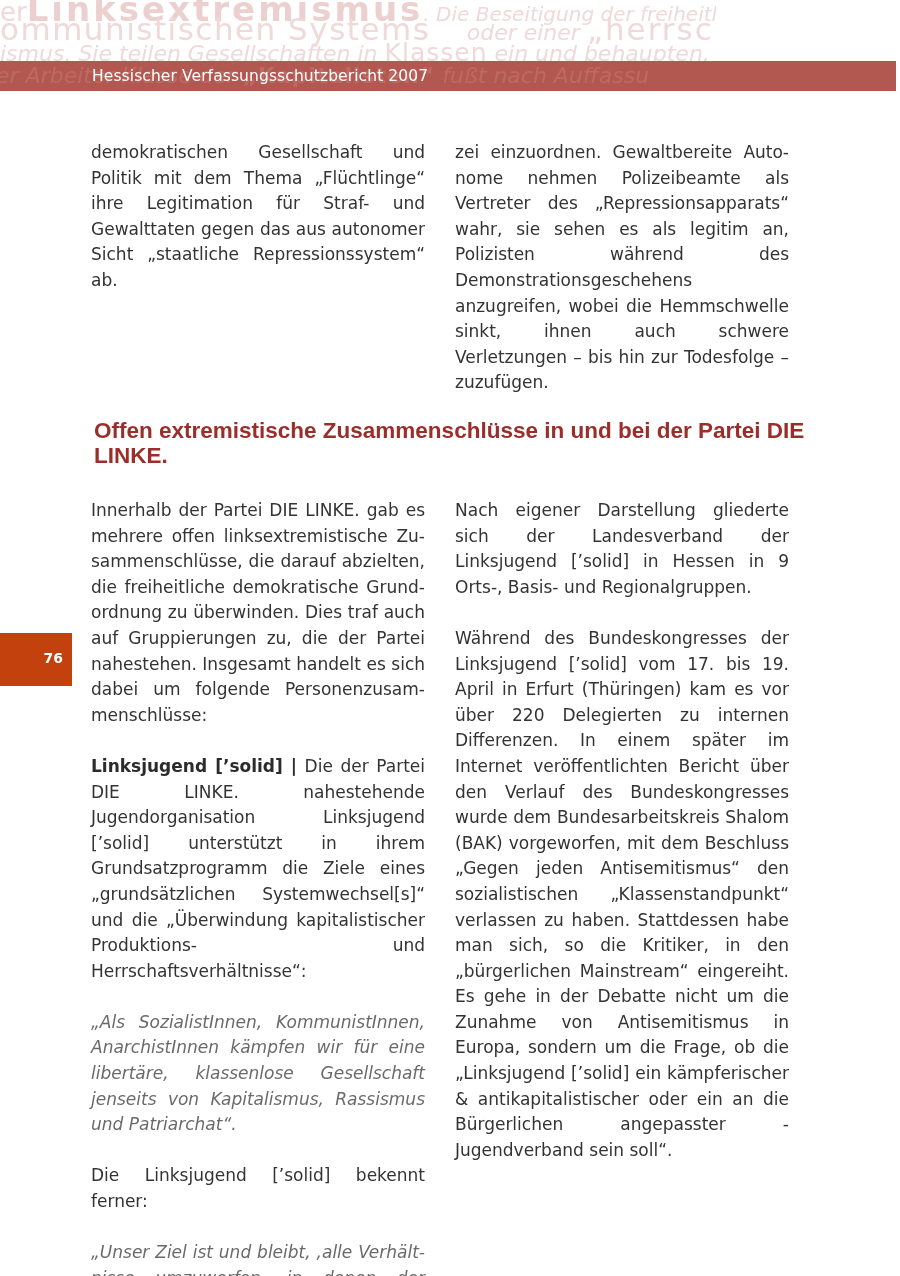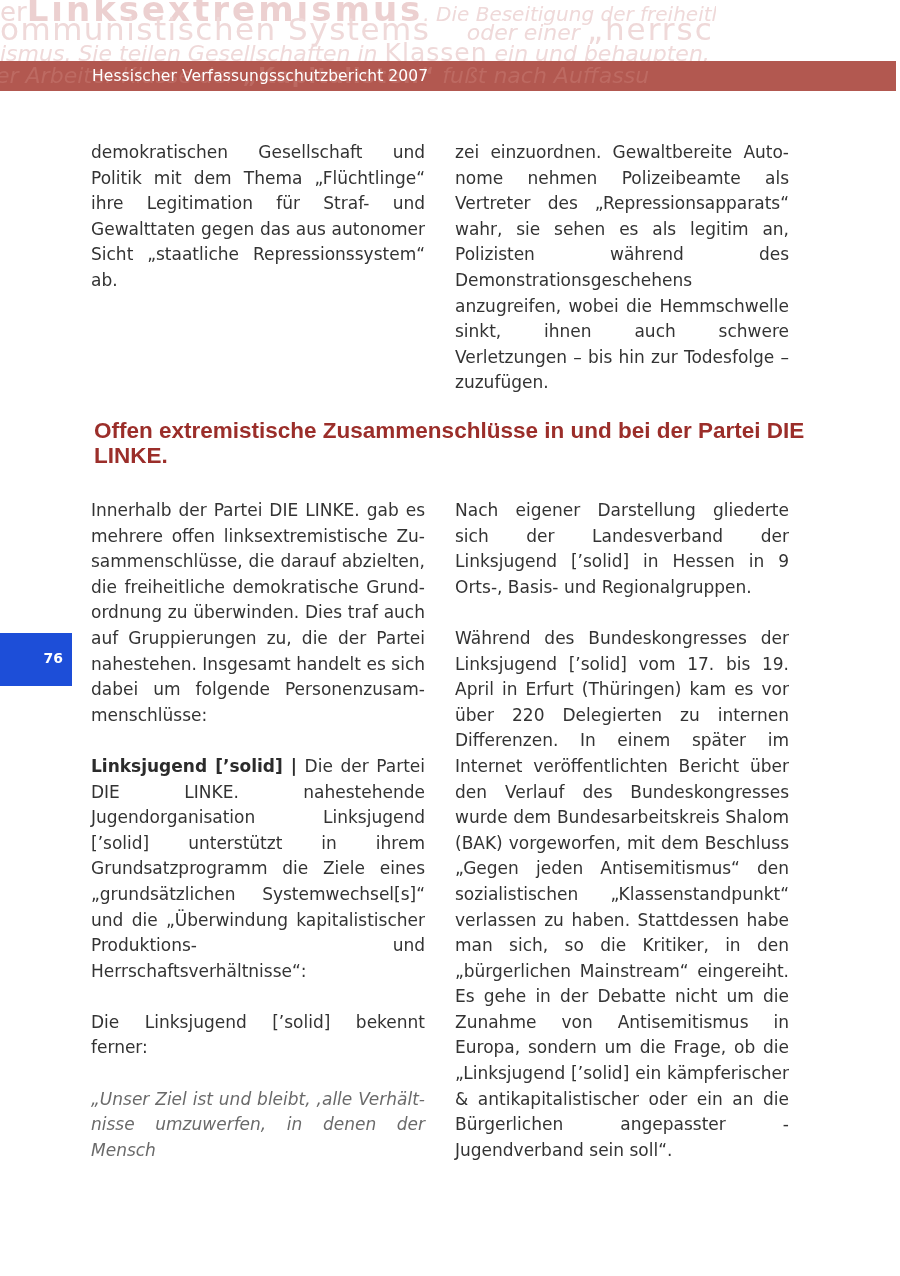--- a/index.html
+++ b/index.html
@@ -18,21 +18,21 @@
   .bg-line.l2 .big { letter-spacing: 2px; }
   .bg-line.l3 { top: 40px; font-size: 22px; font-style: italic; }
   .bg-line.l3 .up { font-style: normal; font-size: 25px; letter-spacing: 1px; }
 
   .banner { position: absolute; left: 0; top: 61px; width: 896px; height: 30px; background: #b25850; overflow: hidden; }
   .banner-bg { position: absolute; left: -4px; top: 2px; font-size: 22px; font-style: italic; color: #bd6a62; white-space: nowrap; }
   .banner-bg .b { font-style: normal; font-weight: bold; letter-spacing: 1px; }
   .banner-title { position: absolute; left: 92px; top: 6px; font-size: 15.5px; color: #ffffff; font-weight: normal;
                   font-family: "DejaVu Sans", sans-serif; letter-spacing: 0.1px; }
 
-  .page-tab { position: absolute; left: 0; top: 633px; width: 72px; height: 53px; background: #1d4ed8; }
+  .page-tab { position: absolute; left: 0; top: 633px; width: 72px; height: 53px; background: #c2410c; }
   .page-num { position: absolute; right: 9px; top: 17px; font-size: 14px; font-weight: bold; color: #ffffff; }
 
   .col { position: absolute; width: 334px; font-size: 17px; line-height: 25.6px; color: #333333; text-align: justify; }
   .col p { margin: 0 0 25.6px 0; hyphens: manual; }
   .col.left-top { left: 91px; top: 140px; }
   .col.right-top { left: 455px; top: 140px; }
   .col.left-bottom { left: 91px; top: 498px; }
   .col.right-bottom { left: 455px; top: 498px; }
   .quote { font-style: italic; color: #6a6a6a; }
   .bold-lead { font-weight: bold; color: #2b2b2b; }
@@ -72,19 +72,20 @@
 </div>
 <div class="col right-top">
   <p>zei einzuordnen. Gewaltbereite Auto­nome nehmen Polizeibeamte als Vertre­ter des „Repressionsapparats“ wahr, sie sehen es als legitim an, Polizisten wäh­rend des Demonstrationsgeschehens anzugreifen, wobei die Hemmschwelle sinkt, ihnen auch schwere Verletzungen – bis hin zur Todesfolge – zuzufügen.</p>
 </div>
 
 <h2 class="section-heading">Offen extremistische Zusammenschlüsse in und bei der Partei DIE LINKE.</h2>
 
 <div class="col left-bottom">
   <p>Innerhalb der Partei DIE LINKE. gab es mehrere offen linksextremistische Zu­sammenschlüsse, die darauf abzielten, die freiheitliche demokratische Grund­ordnung zu überwinden. Dies traf auch auf Gruppierungen zu, die der Partei nahestehen. Insgesamt handelt es sich dabei um folgende Personenzusam­menschlüsse:</p>
   <p><span class="bold-lead">Linksjugend [’solid] |</span><span> Die der Partei DIE LINKE. nahestehende Jugendorganisa­tion Linksjugend [’solid] unterstützt in ih­rem Grundsatzprogramm die Ziele eines „grundsätzlichen Systemwechsel[s]“ und die „Überwindung kapitalistischer Pro­duktions- und Herrschaftsverhältnisse“:</span></p>
+  <p class="quote">„Als SozialistInnen, KommunistInnen, AnarchistInnen kämpfen wir für eine liber­täre, klassenlose Gesellschaft jenseits von Kapitalismus, Rassismus und Patri­archat“.</p>
   <p>Die Linksjugend [’solid] bekennt ferner:</p>
   <p class="quote">„Unser Ziel ist und bleibt, ‚alle Verhält­nisse umzuwerfen, in denen der Mensch</p>
 </div>
 <div class="col right-bottom">
   <p>Nach eigener Darstellung gliederte sich der Landesverband der Linksjugend [’solid] in Hessen in 9 Orts-, Basis- und Regionalgruppen.</p>
   <p>Während des Bundeskongresses der Linksjugend [’solid] vom 17. bis 19. April in Erfurt (Thüringen) kam es vor über 220 Delegierten zu internen Differenzen. In ei­nem später im Internet veröffentlichten Bericht über den Verlauf des Bundeskon­gresses wurde dem Bundesarbeitskreis Shalom (BAK) vorgeworfen, mit dem Be­schluss „Gegen jeden Antisemitismus“ den sozialistischen „Klassenstandpunkt“ verlassen zu haben. Stattdessen habe man sich, so die Kritiker, in den „bürger­lichen Mainstream“ eingereiht. Es gehe in der Debatte nicht um die Zunahme von Antisemitismus in Europa, sondern um die Frage, ob die „Linksjugend [’solid] ein kämpferischer &amp; antikapitalistischer oder ein an die Bürgerlichen angepasster - Jugendverband sein soll“.</p>
 </div>
 
 </body></html>

